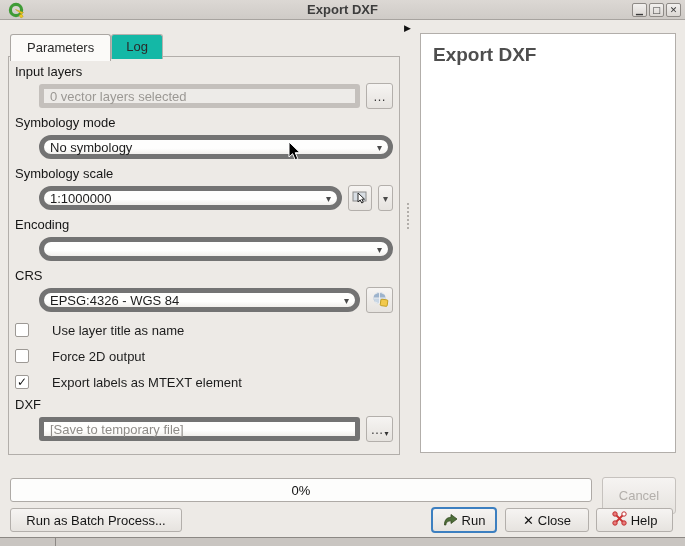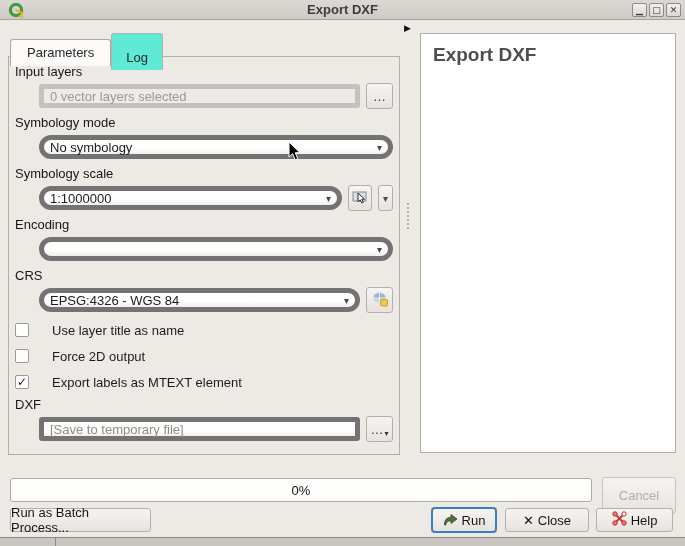--- a/index.html
+++ b/index.html
@@ -30,22 +30,22 @@
     background: linear-gradient(#f2f0ee, #dcd8d4);
     font-size: 9px; line-height: 12px; text-align: center; color: #3a3a3a;
     font-family: "DejaVu Sans", sans-serif;
   }
 
   
   .tabs { position: absolute; left: 10px; top: 33px; display: flex; align-items: center; z-index: 2; }
   .tab {
     border: 1px solid #b5b1ad; border-bottom: none;
     border-radius: 3px 3px 0 0;
-    padding: 16px 14px 5px;
-    background: #5eead4; color: #2a2a2a;
+    padding: 4px 14px 5px;
+    background: #14b8a6; color: #2a2a2a;
   }
   .tab.active {
     background: #fbfaf8; padding: 5px 16px 6px; position: relative; top: 1px;
     border-color: #aba7a3;
   }
   .panel-left {
     position: absolute; left: 8px; top: 56px; width: 392px; height: 399px;
     border: 1px solid #b2aeaa; background: #edeae6; padding: 0 6px;
   }
   .field-label { margin: 6px 0 3px; height: 18px; line-height: 18px; color: #161616; }
@@ -106,21 +106,21 @@
   .btn {
     border: 1px solid #b3afab; border-radius: 3px;
     background: linear-gradient(#f6f4f2, #e6e3df);
     display: flex; align-items: center; justify-content: center;
     color: #161616; gap: 4px;
   }
   .btn-cancel {
     position: absolute; left: 602px; top: 477px; width: 74px; height: 37px;
     color: #b3afab; border-color: #c6c2be;
   }
-  .btn-batch { position: absolute; left: 10px; top: 508px; width: 141px; height: 24px; }
+  .btn-batch { position: absolute; left: 10px; top: 508px; width: 172px; height: 24px; }
   .btn-run {
     position: absolute; left: 431px; top: 507px; width: 66px; height: 26px;
     border: 2px solid #3c7fc0; border-radius: 4px;
   }
   .btn-close { position: absolute; left: 505px; top: 508px; width: 84px; height: 24px; }
   .btn-help { position: absolute; left: 596px; top: 508px; width: 77px; height: 24px; }
   .x-glyph { font-weight: bold; font-size: 13px; color: #111; }
 
   .bottom-strip {
     position: absolute; left: 0; top: 537px; width: 685px; height: 9px;

